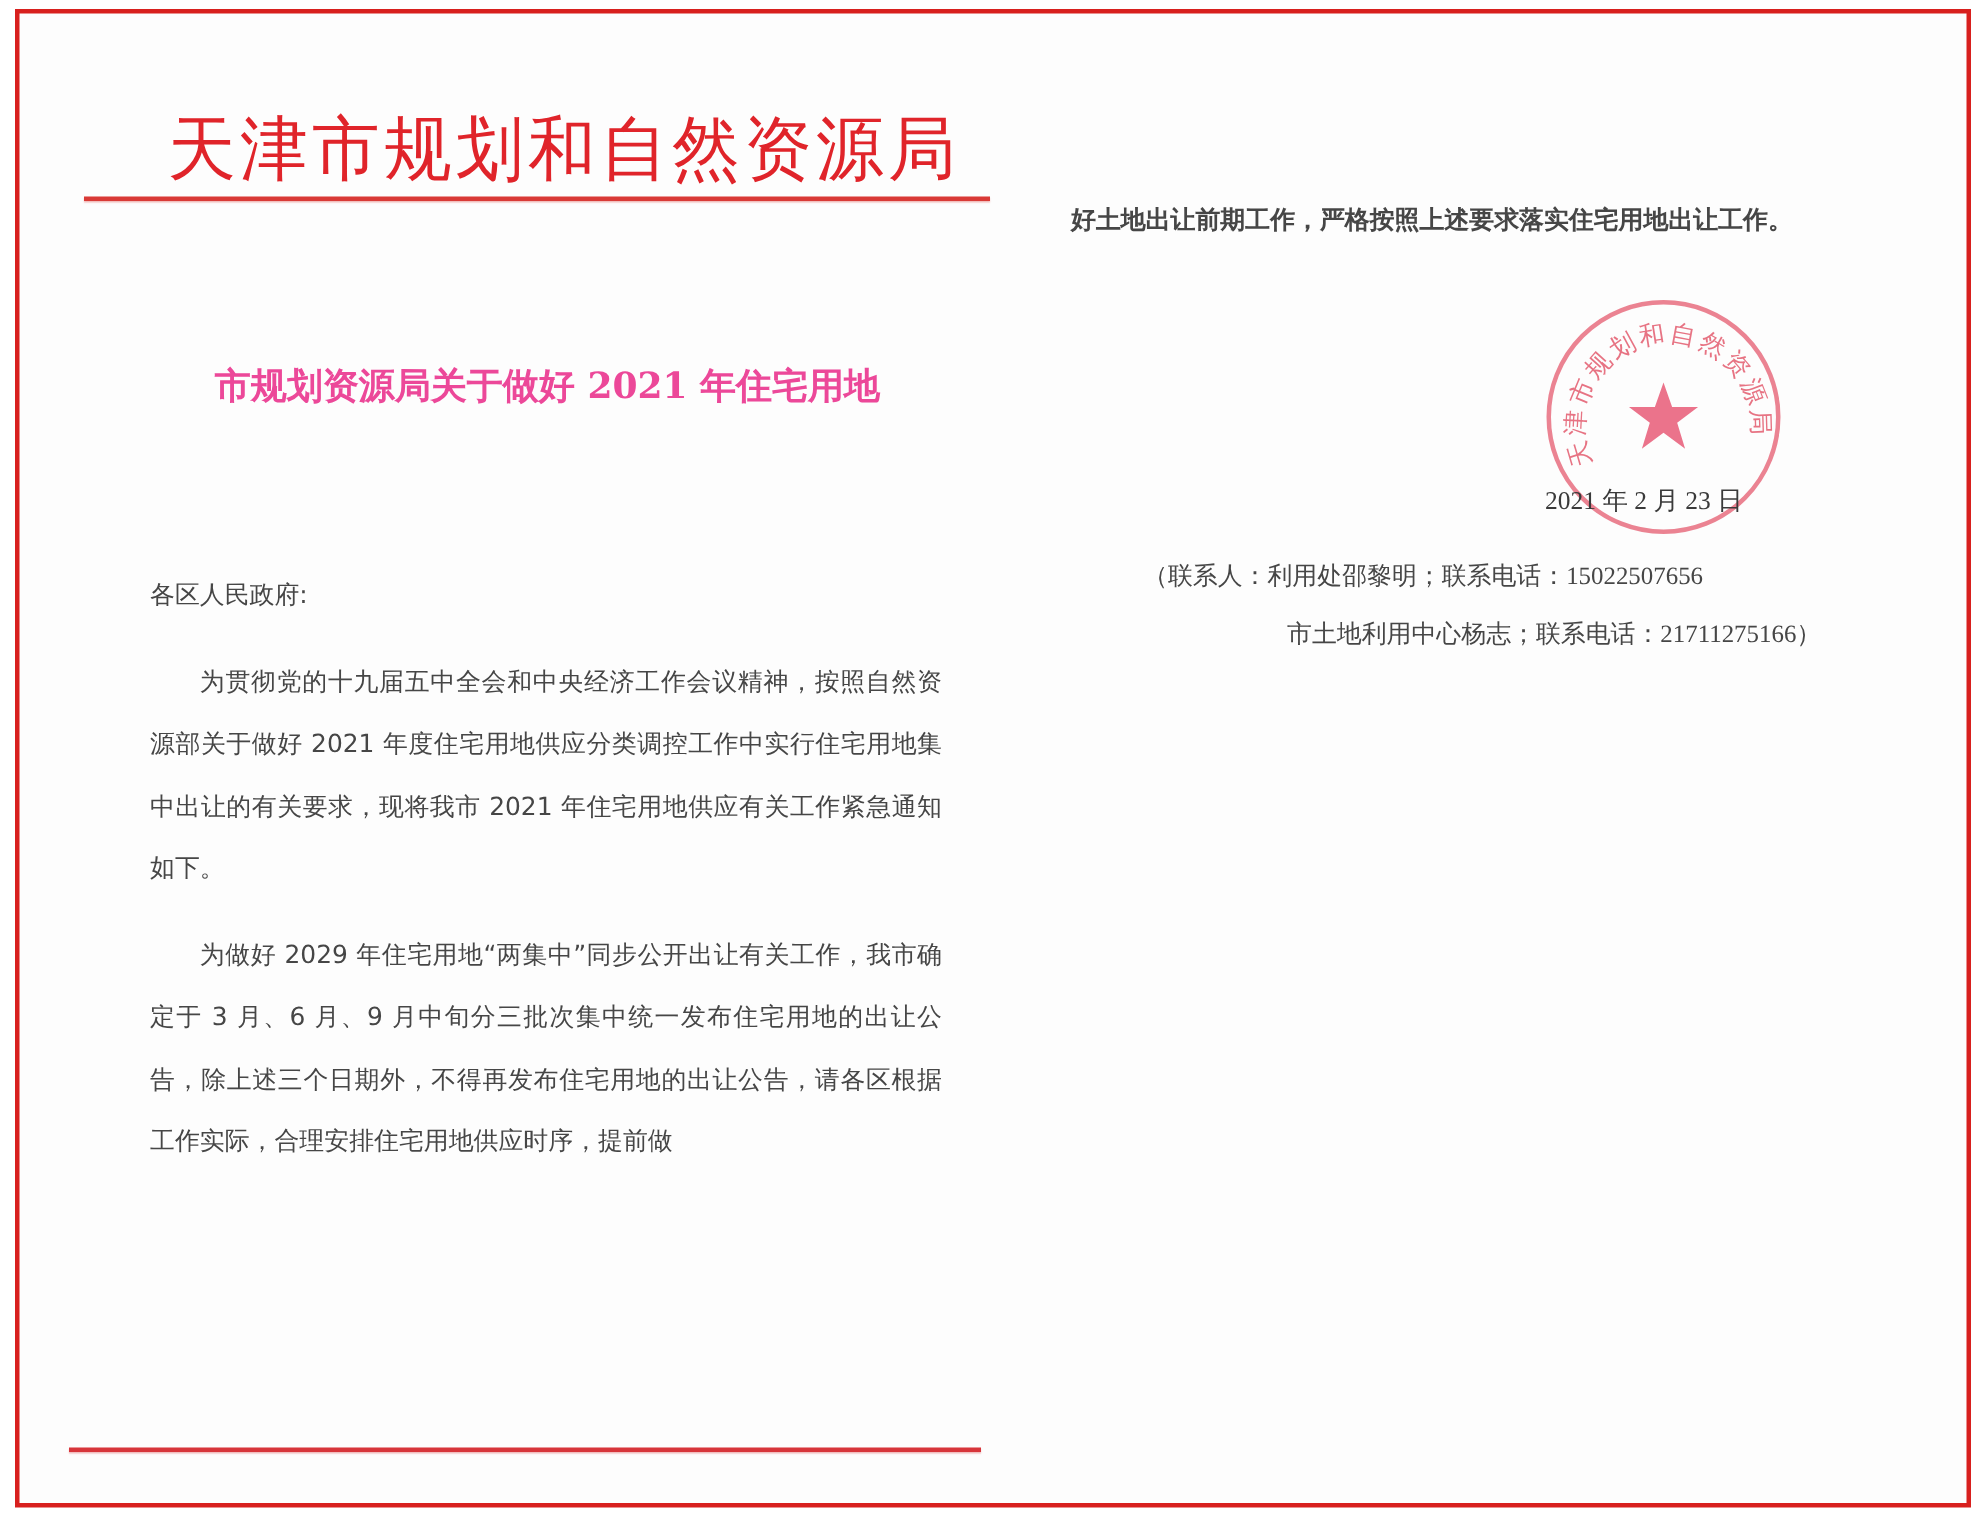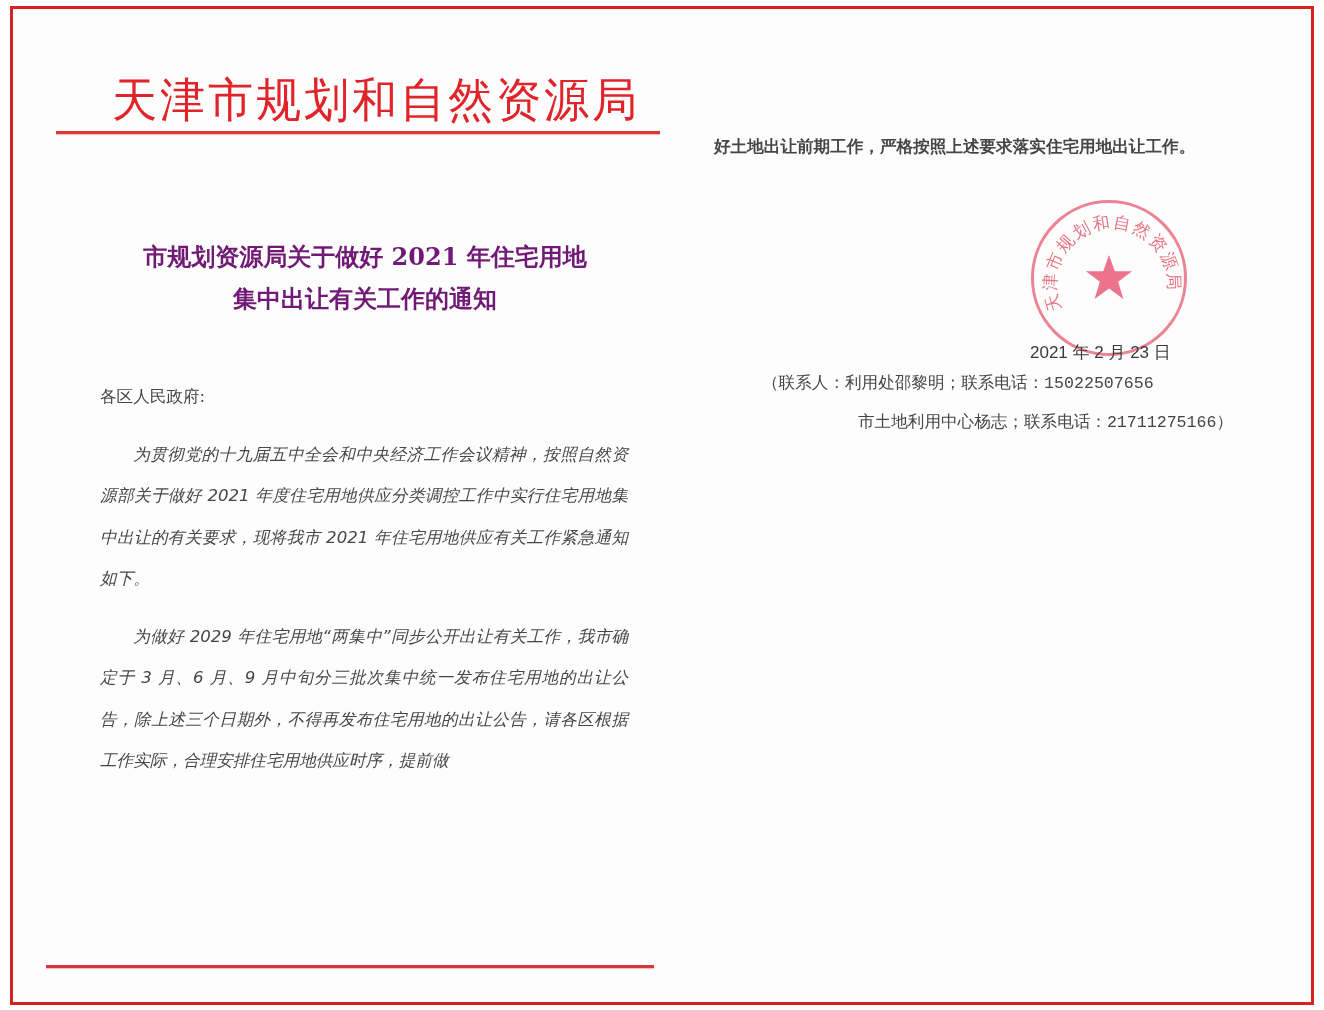--- a/index.html
+++ b/index.html
@@ -58,40 +58,40 @@
     }
     .doc-title {
       position: absolute;
       left: 100px;
       top: 236px;
       width: 530px;
       text-align: center;
       font-size: 24px;
       line-height: 42px;
       font-weight: bold;
-      color: #701a75;
+      color: #ec4899;
       font-family: "DejaVu Serif", serif;
     }
     .doc-title div { white-space: nowrap; }
     .body-text {
       position: absolute;
       left: 84px;
       top: 360px;
       width: 560px;
       font-size: 16.6px;
       line-height: 41.5px;
       color: #464646;
       font-family: "DejaVu Sans", sans-serif;
     }
     .body-text p {
       margin: 16px;
       text-align: justify;
       text-align-last: left;
     }
-    .body-text .indent { text-indent: 2em; font-style: italic; }
+    .body-text .indent { text-indent: 2em; }
     .salutation { margin-bottom: 0; }
     .bottom-rule {
       position: absolute;
       left: 46px;
       top: 965px;
       width: 608px;
       height: 3px;
       background: #d7353a;
       box-shadow: 0 1px 1px rgba(215,53,58,0.35);
     }
@@ -131,52 +131,51 @@
     .seal-text {
       position: absolute;
       left: 0;
       top: 0;
       width: 156px;
       height: 156px;
     }
     .date {
       position: absolute;
       left: 1030px;
-      top: 341px;
+      top: 322px;
       font-size: 17px;
       line-height: 24px;
       color: #3a3a3a;
-      font-family: Liberation Sans, sans-serif;
+      font-family: Liberation Serif, serif;
       white-space: nowrap;
     }
     .contacts {
       position: absolute;
       left: 762px;
       top: 364px;
       font-size: 16.6px;
       line-height: 39px;
       color: #464646;
-      font-family: Liberation Mono, monospace;
+      font-family: Liberation Serif, serif;
       white-space: nowrap;
     }
     .contacts .line2 { padding-left: 96px; }
   </style>
 </head>
 <body>
 
 <div class="frame"></div>
 
 <div class="page">
 
   <div class="header-title">天津市规划和自然资源局</div>
   <div class="header-rule"></div>
 
   <div class="doc-title">
     <div>市规划资源局关于做好 2021 年住宅用地</div>
-    <div>集中出让有关工作的通知</div>
   </div>
 
   <div class="body-text">
     <p class="salutation">各区人民政府:</p>
     <p class="indent">为贯彻党的十九届五中全会和中央经济工作会议精神，按照自然资源部关于做好 2021 年度住宅用地供应分类调控工作中实行住宅用地集中出让的有关要求，现将我市 2021 年住宅用地供应有关工作紧急通知如下。</p>
     <p class="indent">为做好 2029 年住宅用地“两集中”同步公开出让有关工作，我市确定于 3 月、6 月、9 月中旬分三批次集中统一发布住宅用地的出让公告，除上述三个日期外，不得再发布住宅用地的出让公告，请各区根据工作实际，合理安排住宅用地供应时序，提前做</p>
   </div>
 
   <div class="bottom-rule"></div>
 

